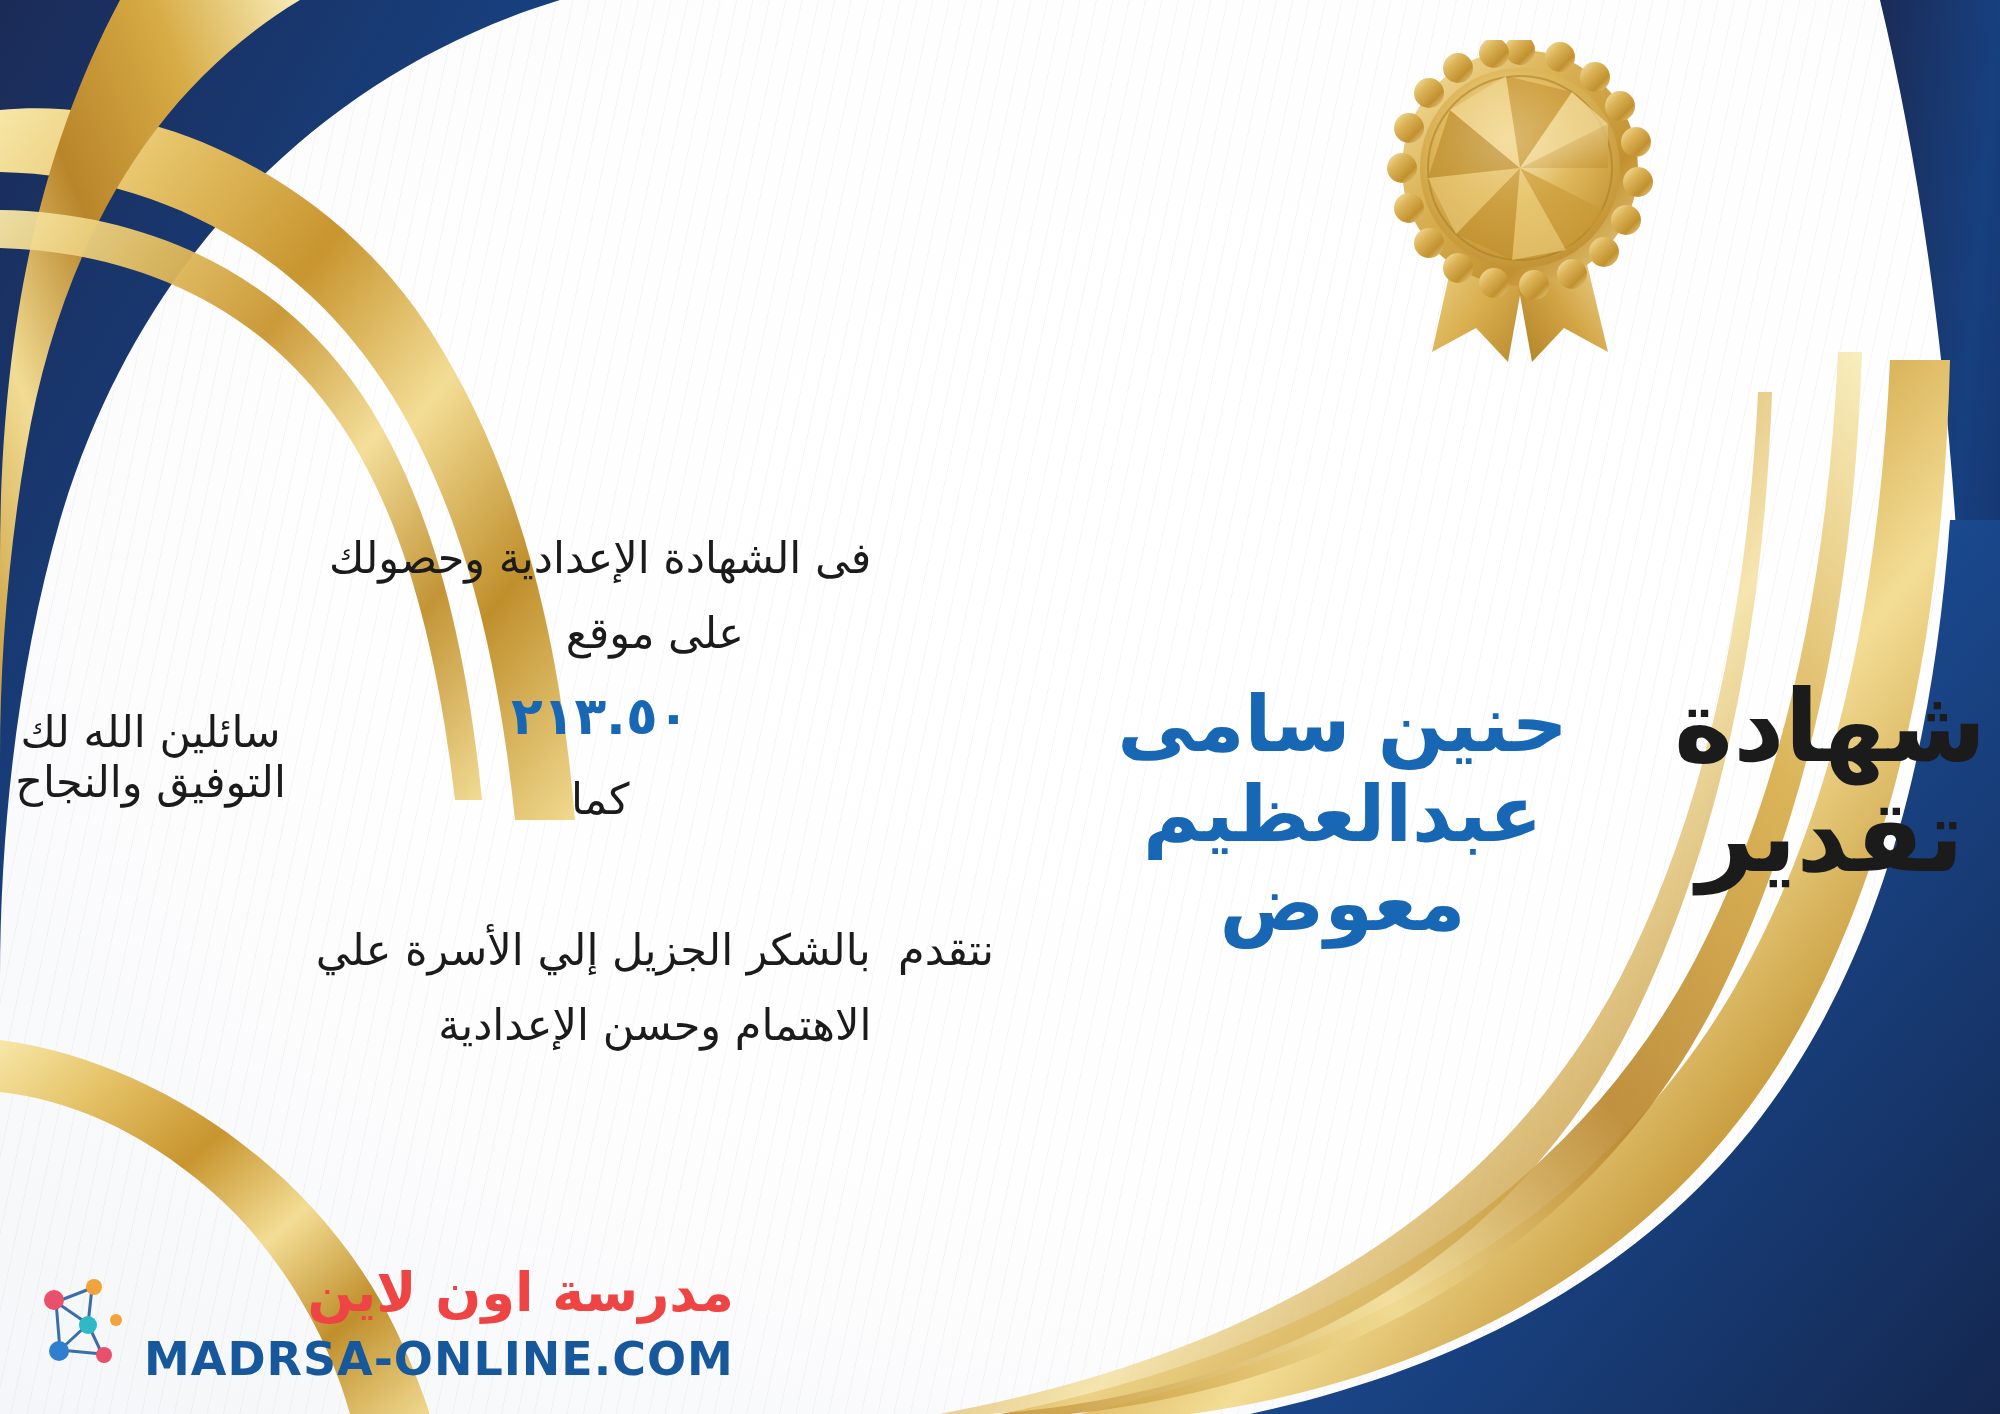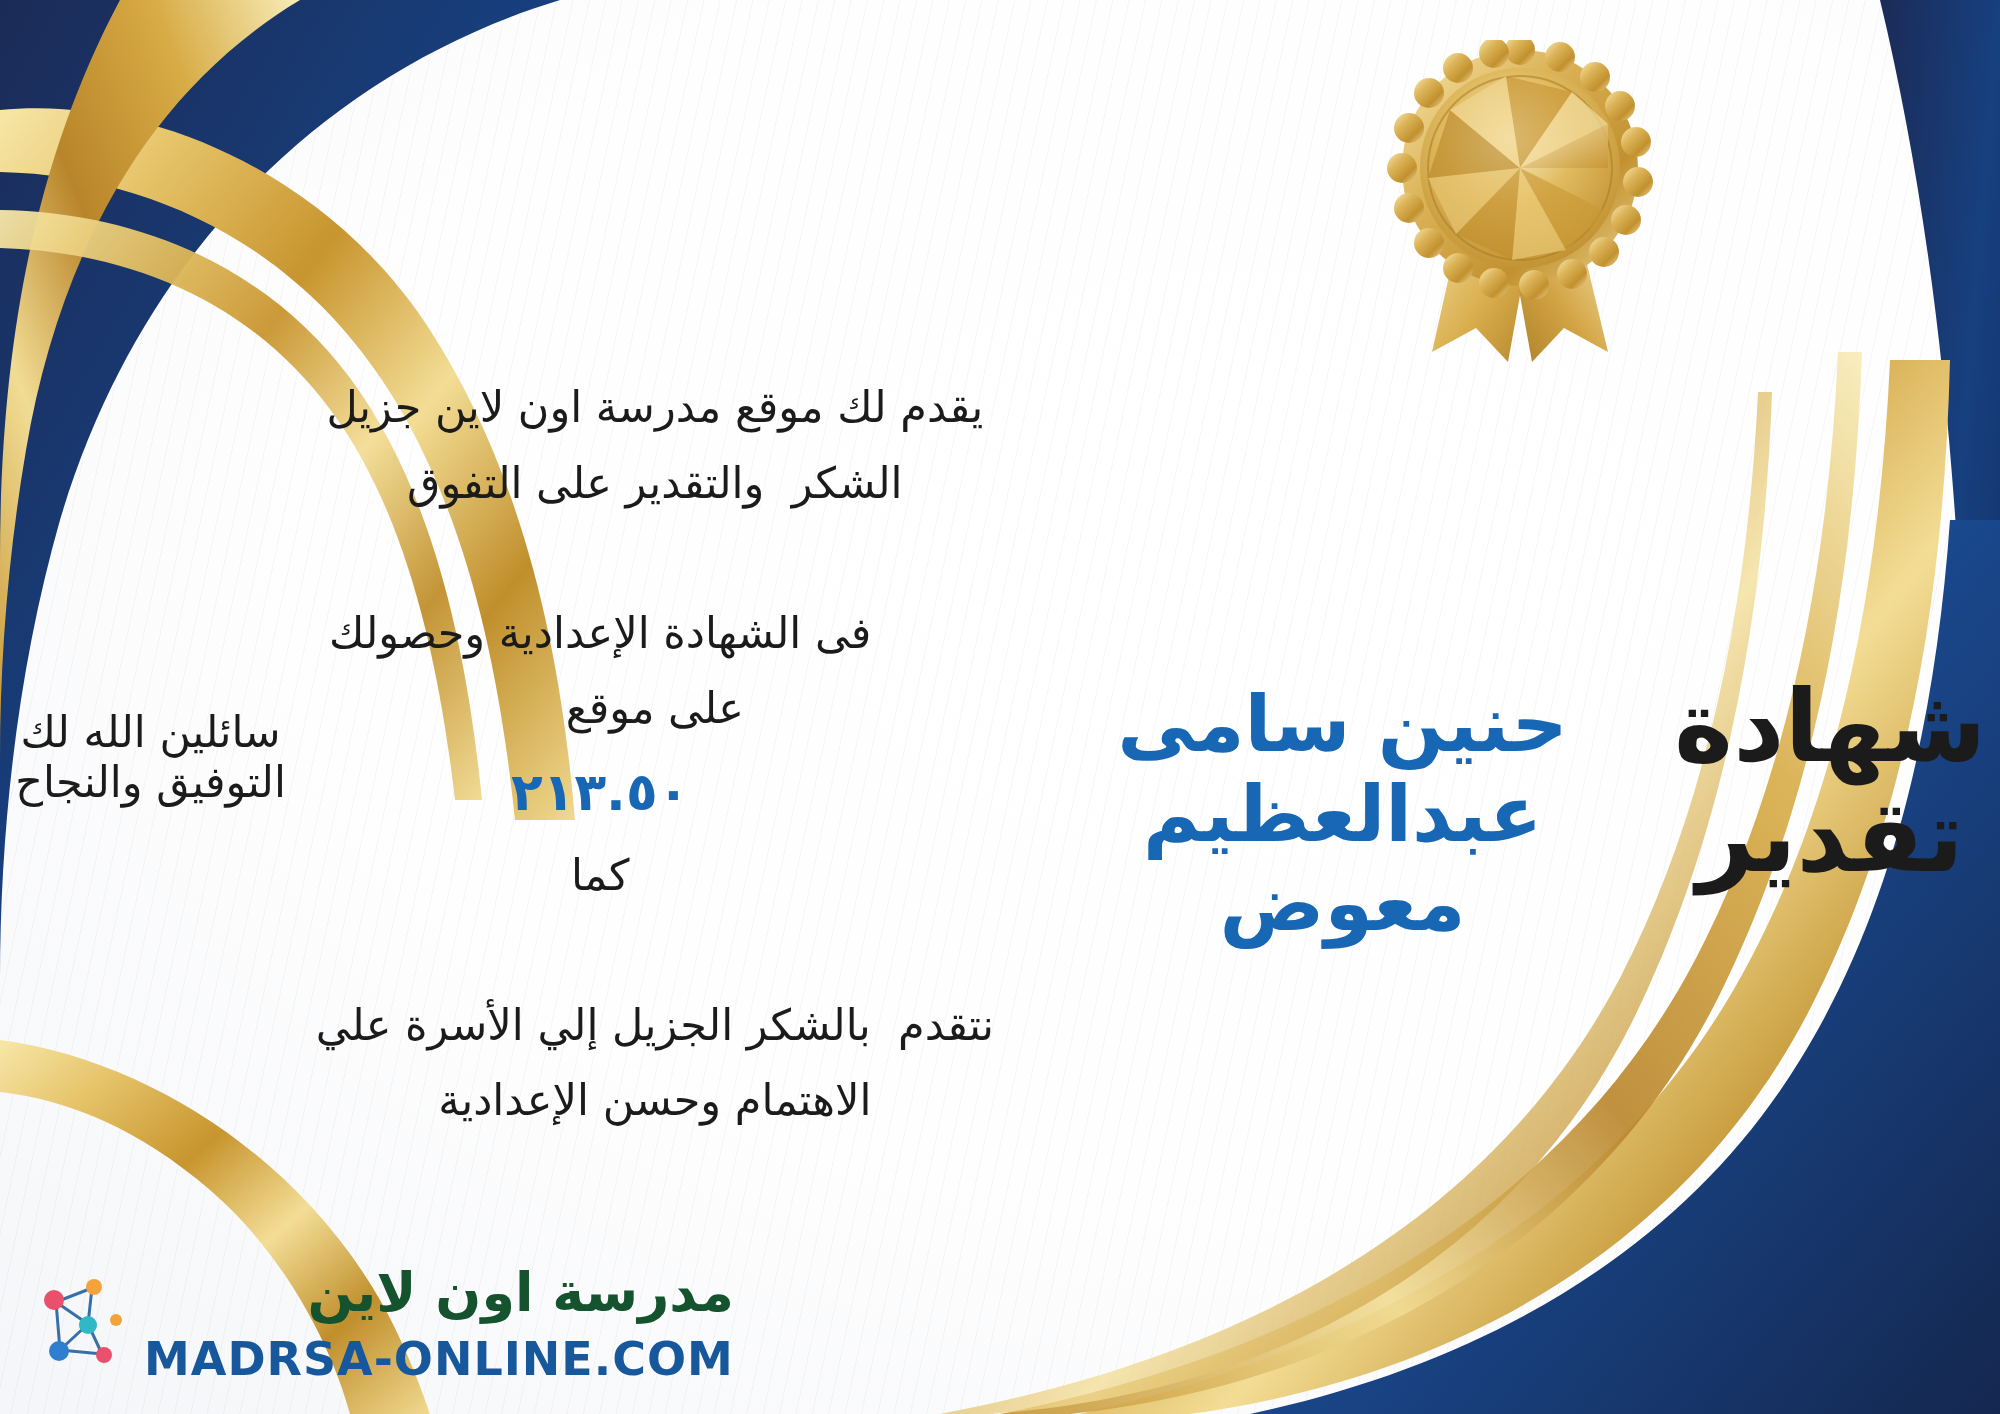--- a/index.html
+++ b/index.html
@@ -130,21 +130,21 @@
   }
   .logo-text {
     display: flex;
     flex-direction: column;
     align-items: flex-start;
     line-height: 1.0;
   }
   .logo-ar {
     font-size: 54px;
     font-weight: 700;
-    color: #14532d;
+    color: #ef4444;
     direction: rtl;
   }
   .logo-en {
     font-size: 46px;
     font-weight: 700;
     color: #17589c;
     letter-spacing: 1px;
     margin-top: 16px;
   }
   .logo-mark { width: 96px; height: 104px; }
@@ -296,21 +296,20 @@
       </g>
     </svg>
   </div>
 
   <div class="content">
     <div class="title">شهادة تقدير</div>
 
     <div class="recipient">حنين سامى عبدالعظيم معوض</div>
 
     <div class="body-text">
-      <span class="body-line">يقدم لك موقع مدرسة اون لاين جزيل الشكر  والتقدير على التفوق</span>
       <span class="body-line">
         <span>فى الشهادة الإعدادية وحصولك على موقع</span>
         <span class="score">٢١٣.٥٠</span>
         <span>كما</span>
       </span>
       <span class="body-line">نتقدم  بالشكر الجزيل إلي الأسرة علي الاهتمام وحسن الإعدادية</span>
     </div>
 
     <div class="closing">سائلين الله لك التوفيق  والنجاح</div>
   </div>

